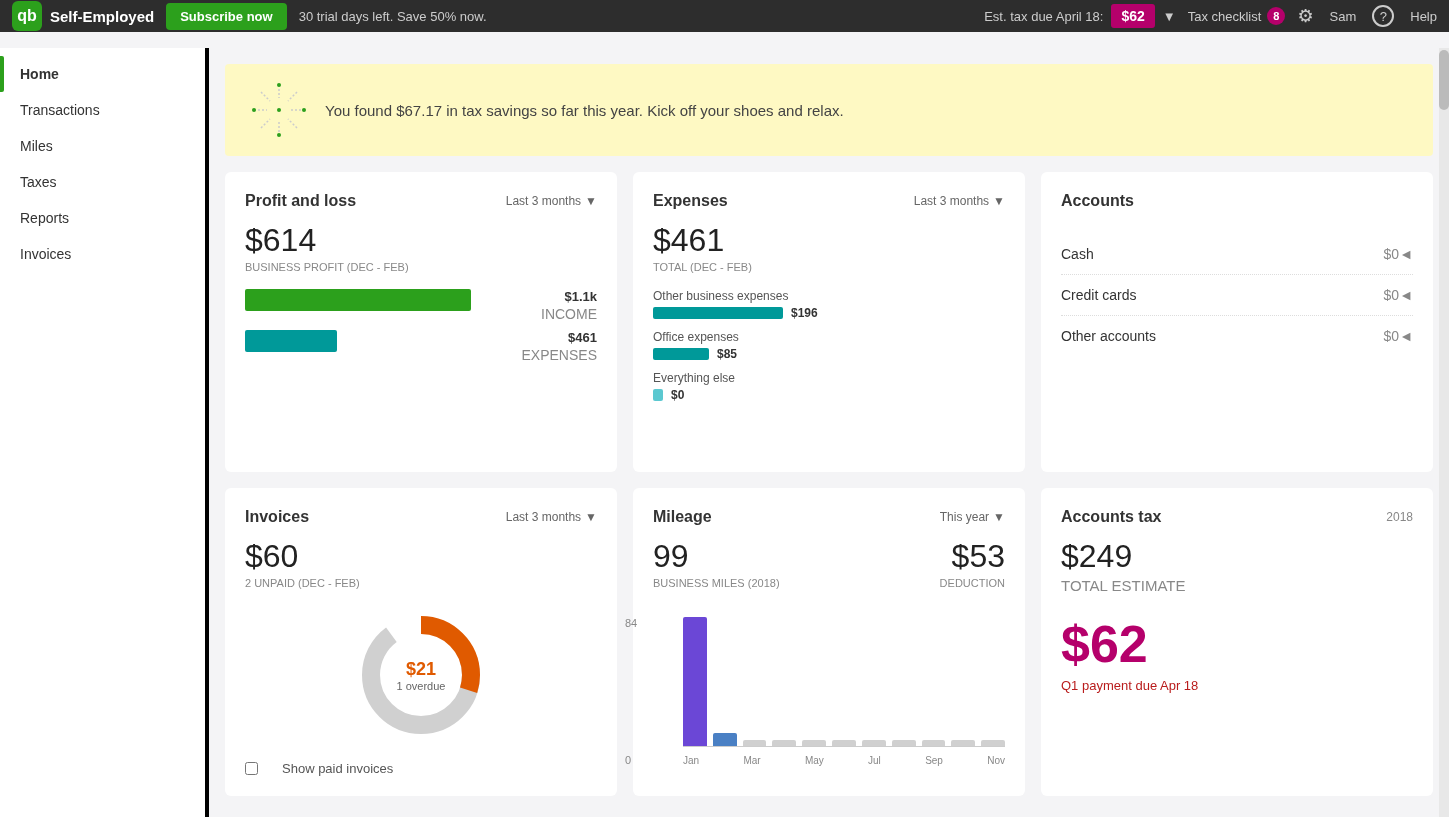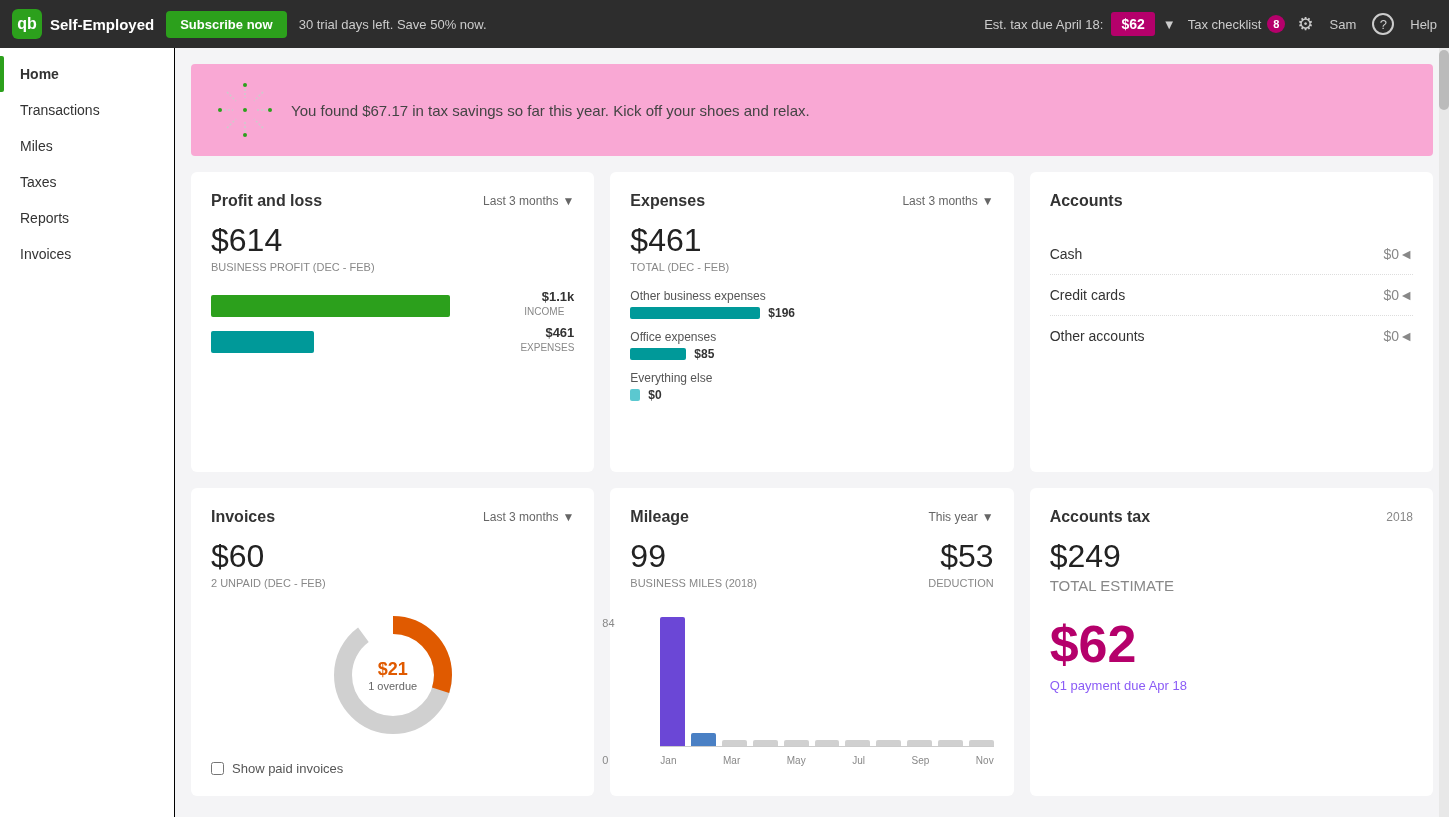--- a/index.html
+++ b/index.html
@@ -1,21 +1,21 @@
 <!DOCTYPE html>
 <html><head>
   <meta charset="utf-8">
   <style>
     * { box-sizing: border-box; margin: 0; padding: 0; }
     body { font-family: -apple-system, BlinkMacSystemFont, 'Segoe UI', sans-serif; background: #f4f4f6; color: #333; }
 
     
     .topnav {
       background: #2d2d2d;
-      height: 48px;
+      height: 32px;
       display: flex;
       align-items: center;
       padding: 0 12px;
       gap: 12px;
       position: fixed;
       top: 0; left: 0; right: 0;
       z-index: 100;
     }
     .logo-area {
       display: flex;
@@ -109,24 +109,24 @@
     }
 
     
     .app-layout {
       display: flex;
       margin-top: 48px;
     }
 
     
     .sidebar {
-      width: 175px;
+      width: 209px;
       background: white;
       min-height: calc(100vh - 48px);
-      border-right: 1px solid #000000;
+      border-right: 4px solid #000000;
       padding-top: 8px;
       flex-shrink: 0;
       position: relative;
     }
     .sidebar-accent {
       position: absolute;
       left: 0;
       top: 8px;
       width: 4px;
       height: 36px;
@@ -147,21 +147,21 @@
 
     
     .main-content {
       flex: 1;
       padding: 16px;
       overflow-y: auto;
     }
 
     
     .banner {
-      background: #f9a8d4;
+      background: #fef9c3;
       border-radius: 4px;
       padding: 16px 24px;
       display: flex;
       align-items: center;
       gap: 16px;
       margin-bottom: 16px;
       font-size: 15px;
       color: #444;
     }
     .firework-icon {
@@ -212,42 +212,42 @@
     .card-sub-label {
       font-size: 11px;
       color: #888;
       text-transform: uppercase;
       margin-bottom: 16px;
     }
 
     
     .pnl-bar-row {
       display: flex;
-      align-items: flex-end;
+      align-items: flex-start;
       gap: 14px;
       margin-bottom: 8px;
     }
     .bar-container {
       flex: 1;
     }
     .bar-fill {
       height: 22px;
       border-radius: 2px;
     }
     .bar-green { background: #2ca01c; }
     .bar-teal { background: #009999; }
     .bar-label {
       font-size: 13px;
       font-weight: 600;
       color: #333;
       min-width: 50px;
       text-align: right;
     }
     .bar-sub {
-      font-size: 10px;
+      font-size: 14px;
       color: #888;
       text-transform: uppercase;
       margin-top: 2px;
     }
 
     
     .expense-row {
       margin-bottom: 10px;
     }
     .expense-label {
@@ -316,21 +316,21 @@
       font-size: 18px;
       font-weight: 700;
     }
     .donut-center-label {
       font-size: 11px;
       color: #666;
     }
     .show-paid-row {
       display: flex;
       align-items: center;
-      gap: 8px;
+      gap: 24px;
       margin-top: 16px;
       font-size: 13px;
       color: #555;
     }
     .show-paid-row input {
       cursor: pointer;
     }
 
     
     .mileage-top {
@@ -410,21 +410,21 @@
       margin-bottom: 20px;
     }
     .est-payment-value {
       font-size: 52px;
       font-weight: 700;
       color: #b5006b;
       margin-bottom: 4px;
     }
     .est-payment-label {
       font-size: 13px;
-      color: #8b5cf6;
+      color: #b91c1c;
     }
 
     
     .scroll-track {
       position: fixed;
       right: 0;
       top: 48px;
       bottom: 0;
       width: 10px;
       background: #e8e8e8;

